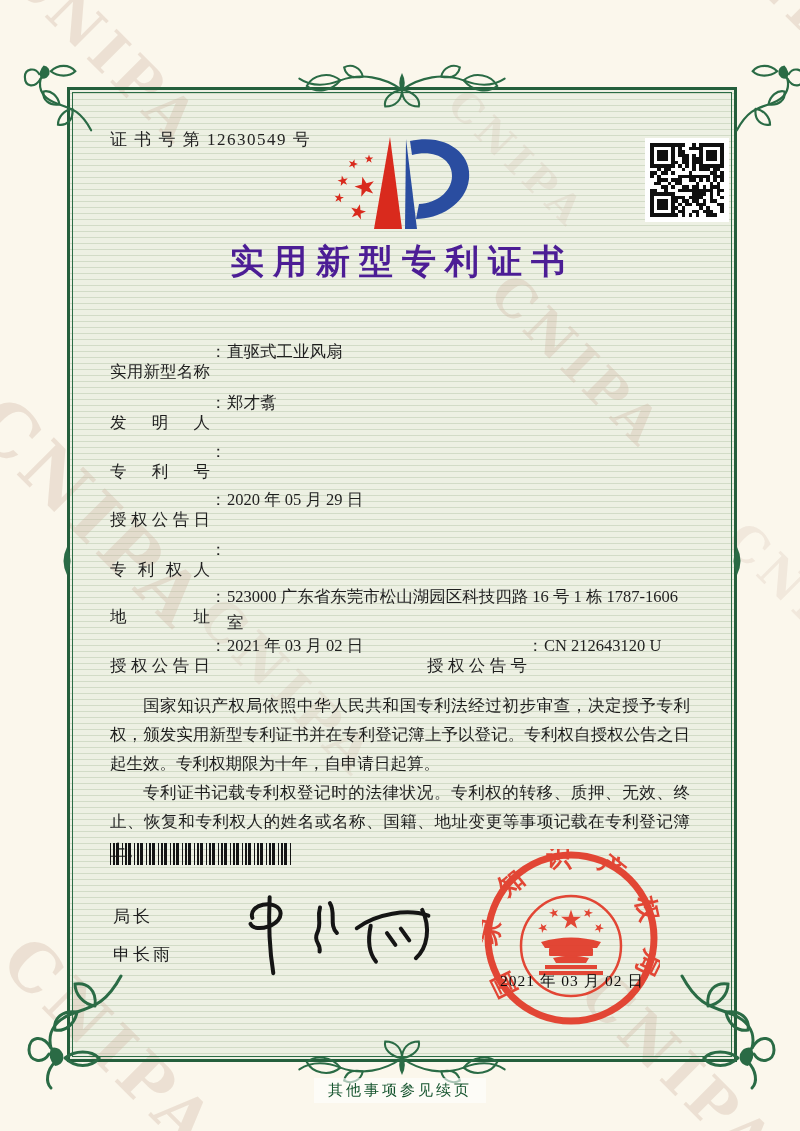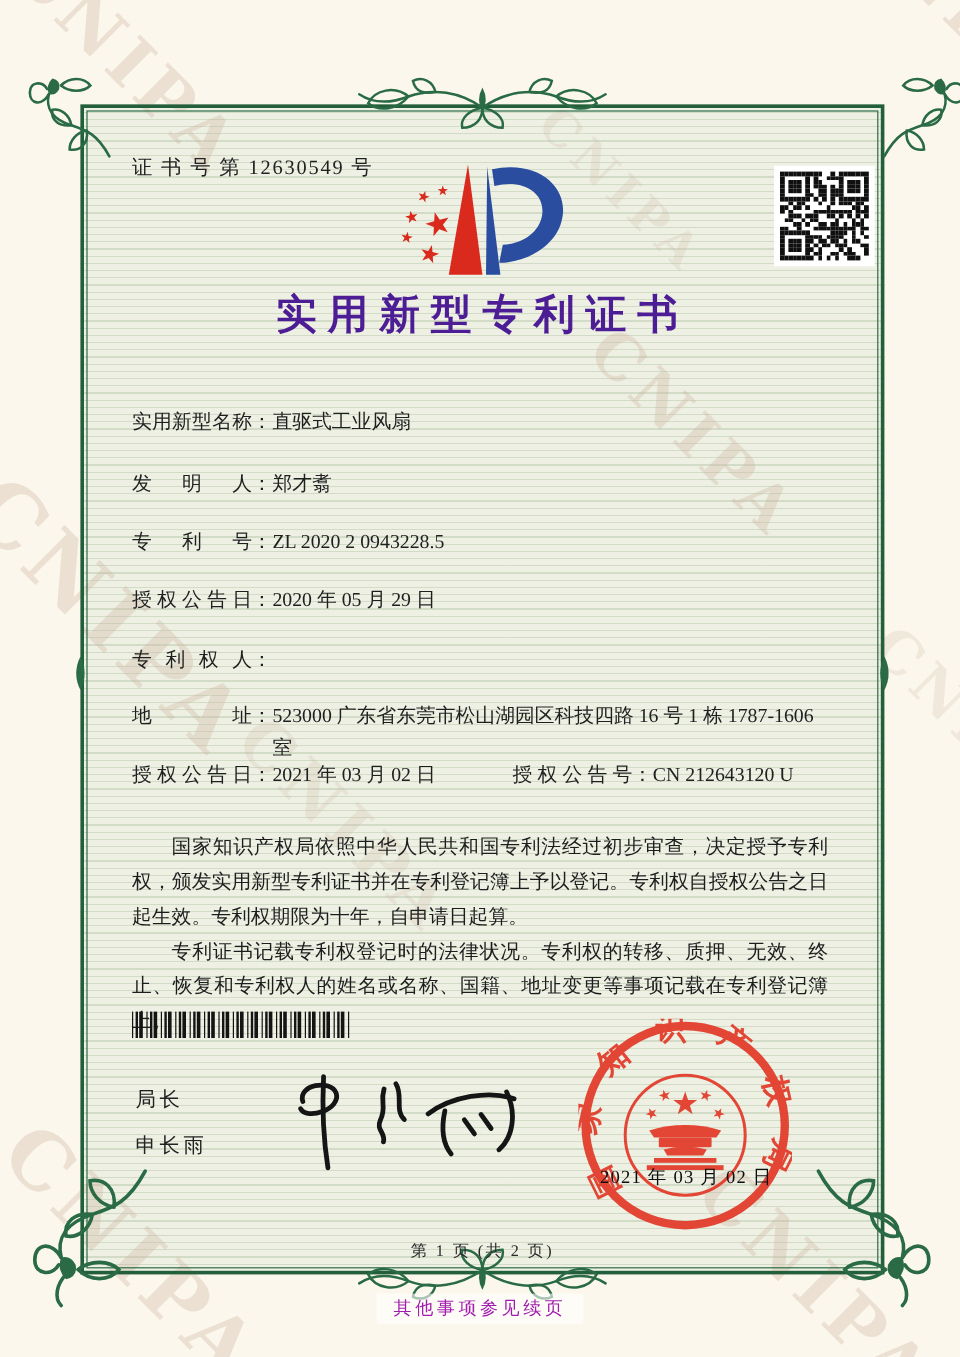--- a/index.html
+++ b/index.html
@@ -31,21 +31,21 @@
   .certno{position:absolute;left:43px;top:41px;font-size:17px;letter-spacing:1.5px;color:#222;}
   .logo{position:absolute;left:255px;top:44px;}
   .qr{position:absolute;left:578px;top:51px;background:#fff;padding:5px;}
   .qr-grid{display:grid;grid-template-columns:repeat(21,3.5px);grid-auto-rows:3.5px;}
   .qr-grid .qon{background:#101010;}
   .cert-title{position:absolute;left:0;top:152px;width:100%;text-align:center;
               font-size:34px;font-weight:bold;letter-spacing:9px;color:#4c1d95;}
 
   .frow{position:absolute;left:43px;width:580px;display:flex;align-items:flex-start;
         font-size:16.5px;color:#1f1f1f;line-height:26px;}
-  .flabel{display:inline-block;width:100px;text-align:justify;text-align-last:justify;flex:none;}
+  .flabel{display:inline-block;width:100px;text-align:justify;text-align-last:justify;flex:none;margin-top:20px;}
   .fcolon{flex:none;width:17px;}
   .fval{flex:1;}
   .fval-date{flex:none;width:200px;}
 
   .paras{position:absolute;left:43px;top:576px;width:580px;font-size:16.5px;
          line-height:29px;text-align:justify;color:#1d1d1d;margin-top:28px;}
   .paras p{margin:0;text-indent:2em;}
 
   .bars{position:absolute;left:43px;top:756px;width:205px;height:22px;display:flex;}
   .bars i{display:block;height:100%;background:#141414;flex:none;}
@@ -57,21 +57,21 @@
   .sig{position:absolute;left:158px;top:798px;}
 
   .seal{position:absolute;left:415px;top:762px;}
   .seal-date{position:absolute;left:433px;top:884px;font-size:15.5px;letter-spacing:1px;
              color:#0d0d0d;z-index:5;white-space:nowrap;}
 
   .pagenum{position:absolute;left:0;top:947px;width:100%;text-align:center;
            font-size:13.5px;letter-spacing:2px;color:#2a2a2a;}
   .contnote{position:absolute;left:0;top:1078px;width:100%;text-align:center;z-index:4;}
   .contnote span{display:inline-block;background:rgba(255,255,255,0.6);
-                 padding:3px 14px;font-size:15px;letter-spacing:3px;color:#a21caf;}
+                 padding:3px 14px;font-size:15px;letter-spacing:3px;color:#14532d;}
 </style>
 </head>
 <body>
 
 <div id="page">
 
   <div class="wm" style="left:-15px;top:15px;font-size:58px;">CNIPA</div>
   <div class="wm" style="left:690px;top:-25px;font-size:54px;">CNIPA</div>
   <div class="wm light" style="left:430px;top:135px;font-size:40px;">CNIPA</div>
   <div class="wm" style="left:468px;top:330px;font-size:52px;">CNIPA</div>
@@ -635,21 +635,20 @@
       <span class="fval">直驱式工业风扇</span>
     </div>
     <div class="frow" style="top:303px;">
       <span class="flabel">发明人</span>
         <span class="fcolon">：</span>
       <span class="fval">郑才翥</span>
     </div>
     <div class="frow" style="top:352px;">
       <span class="flabel">专利号</span>
         <span class="fcolon">：</span>
-      <span class="fval">ZL 2020 2 0943228.5</span>
     </div>
     <div class="frow" style="top:400px;">
       <span class="flabel">授权公告日</span>
         <span class="fcolon">：</span>
       <span class="fval">2020 年 05 月 29 日</span>
     </div>
     <div class="frow" style="top:450px;">
       <span class="flabel">专利权人</span>
         <span class="fcolon">：</span>
     </div>
@@ -758,20 +757,19 @@
           <path d="M-30,-4 Q0,-13 30,-4 L26,2 L-26,2 Z"></path>
           <rect x="-22" y="2" width="44" height="8" rx="1"></rect>
           <path d="M-18,12 Q0,7 18,12 L15,17 L-15,17 Z"></path>
           <rect x="-26" y="19" width="52" height="4"></rect>
           <rect x="-32" y="25" width="64" height="4"></rect>
         </g>
       </g>
     </svg>
     <div class="seal-date">2021 年 03 月 02 日</div>
 
-    <div class="pagenum">第 1 页 (共 2 页)</div>
   </div>
 
   <div class="contnote">
     <span>其他事项参见续页</span>
   </div>
 
 </div>
 
 </body></html>

